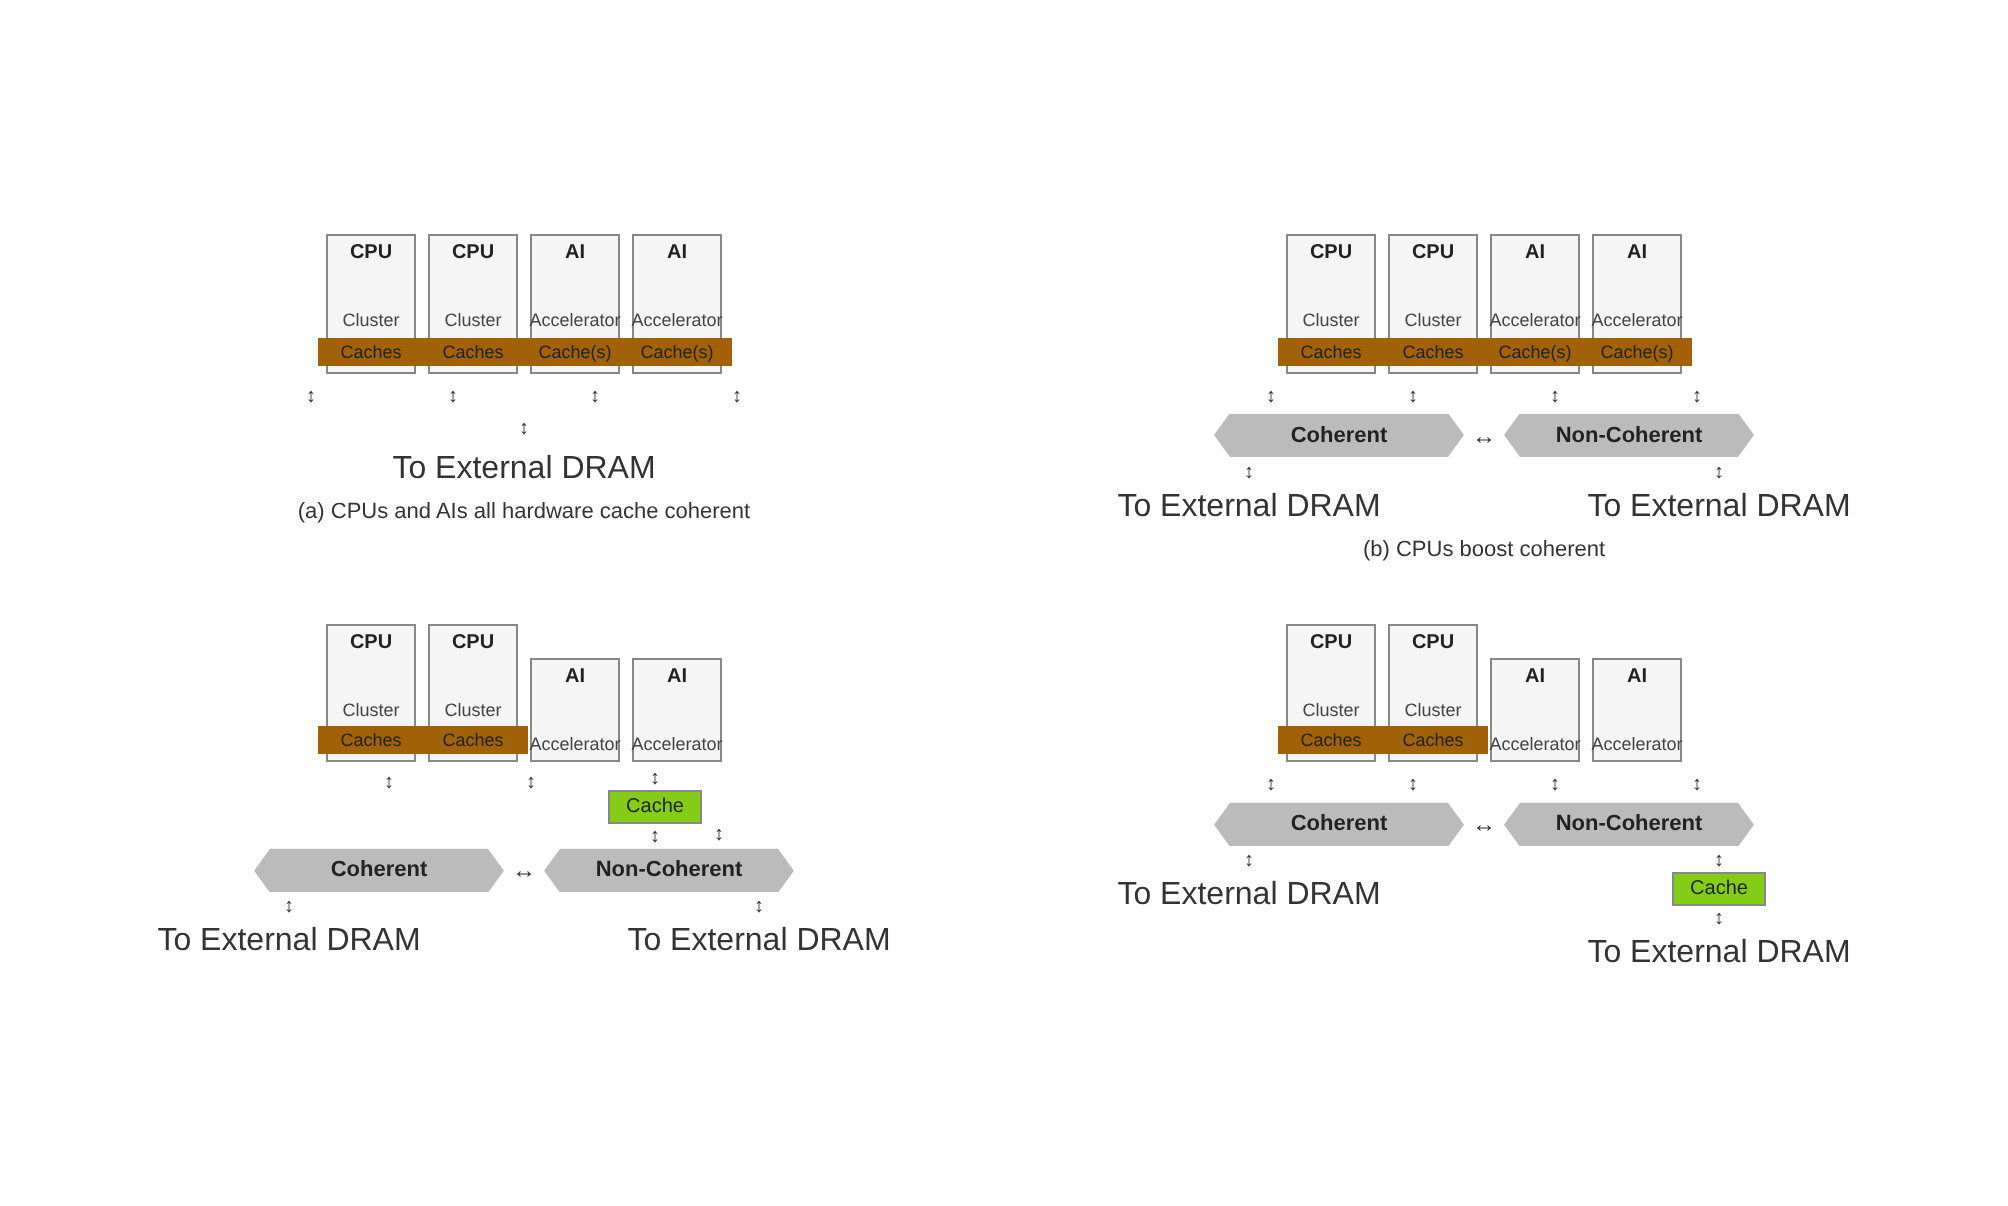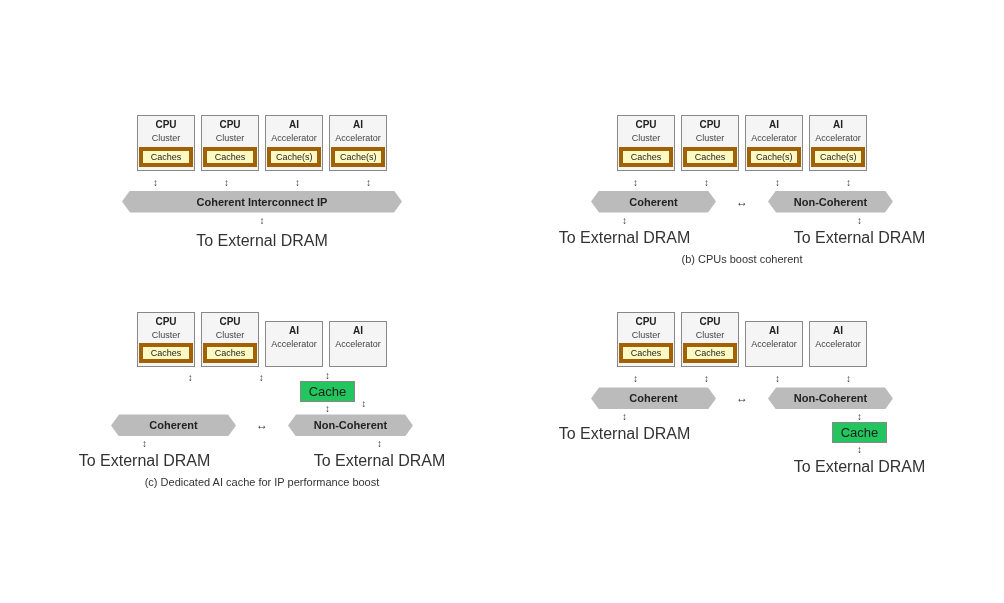--- a/index.html
+++ b/index.html
@@ -38,45 +38,46 @@
     .units-row {
       display: flex;
       flex-direction: row;
       gap: 6px;
       align-items: flex-end;
       margin-bottom: 4px;
     }
     .unit-box {
       border: 1.5px solid #888;
       background: #f5f5f5;
-      width: 58px;
+      width: 45px;
       min-height: 52px;
       display: flex;
       flex-direction: column;
       align-items: center;
       justify-content: flex-start;
       padding: 3px 2px 3px 2px;
       gap: 3px;
     }
     .unit-title {
       font-size: 10px;
       font-weight: bold;
       color: #222;
       text-align: center;
       line-height: 1.2;
     }
     .unit-subtitle {
       font-size: 9px;
       color: #444;
       text-align: center;
       line-height: 1.1;
+      margin-top: 20px;
     }
     .cache-label {
-      border: 4px solid #a16207;
-      background: #fef9c3;
+      border: 1px solid #a16207;
+      background: #a16207;
       font-size: 9px;
       padding: 1px 5px;
       color: #222;
       text-align: center;
       width: 54px;
     }
     
     .arrow-row {
       display: flex;
       flex-direction: row;
@@ -112,36 +113,36 @@
     .banner-wide {
       width: 280px;
     }
     .banner-narrow {
       width: 125px;
     }
     .banner-row {
       display: flex;
       flex-direction: row;
       align-items: center;
-      gap: 20px;
+      gap: 4px;
     }
     .arrow-h {
       font-size: 12px;
       color: #333;
     }
     .dram-text {
       font-size: 16px;
       color: #333;
       margin-top: 3px;
     }
     
     .cache-box-sm {
       border: 1px solid #888;
-      background: #22c55e;
-      font-size: 13px;
+      background: #84cc16;
+      font-size: 10px;
       padding: 2px 8px;
       color: #222;
       text-align: center;
       margin-bottom: 2px;
     }
   </style>
 </head>
 <body>
 
 <div class="main-container">
@@ -185,25 +186,25 @@
           <div class="arrow-double-v">
             <span>↕</span>
           </div>
         </div>
       <div class="arrow-col">
           <div class="arrow-double-v">
             <span>↕</span>
           </div>
         </div>
     </div>
-    <div class="banner banner-wide">Coherent Interconnect IP</div>
     <div class="arrow-double-v" style="margin:3px 0;">
         <span>↕</span>
       </div>
     <span class="dram-text">To External DRAM</span>
+    <span class="diagram-caption">(a) CPUs and AIs all hardware cache coherent</span>
   </div>
 
   <div class="diagram">
     <div class="units-row">
       <div class="unit-box">
         <span class="unit-title">CPU</span>
         <span class="unit-subtitle">Cluster</span>
         <span class="cache-label">Caches</span>
       </div>
       <div class="unit-box">
@@ -340,21 +341,20 @@
           </div>
         <span class="dram-text">To External DRAM</span>
       </div>
       <div style="display:flex; flex-direction:column; align-items:center;">
         <div class="arrow-double-v">
             <span>↕</span>
           </div>
         <span class="dram-text">To External DRAM</span>
       </div>
     </div>
-    <span class="diagram-caption">(c) Dedicated AI cache for IP performance boost</span>
   </div>
 
   <div class="diagram">
     <div class="units-row">
       <div class="unit-box">
         <span class="unit-title">CPU</span>
         <span class="unit-subtitle">Cluster</span>
         <span class="cache-label">Caches</span>
       </div>
       <div class="unit-box">

